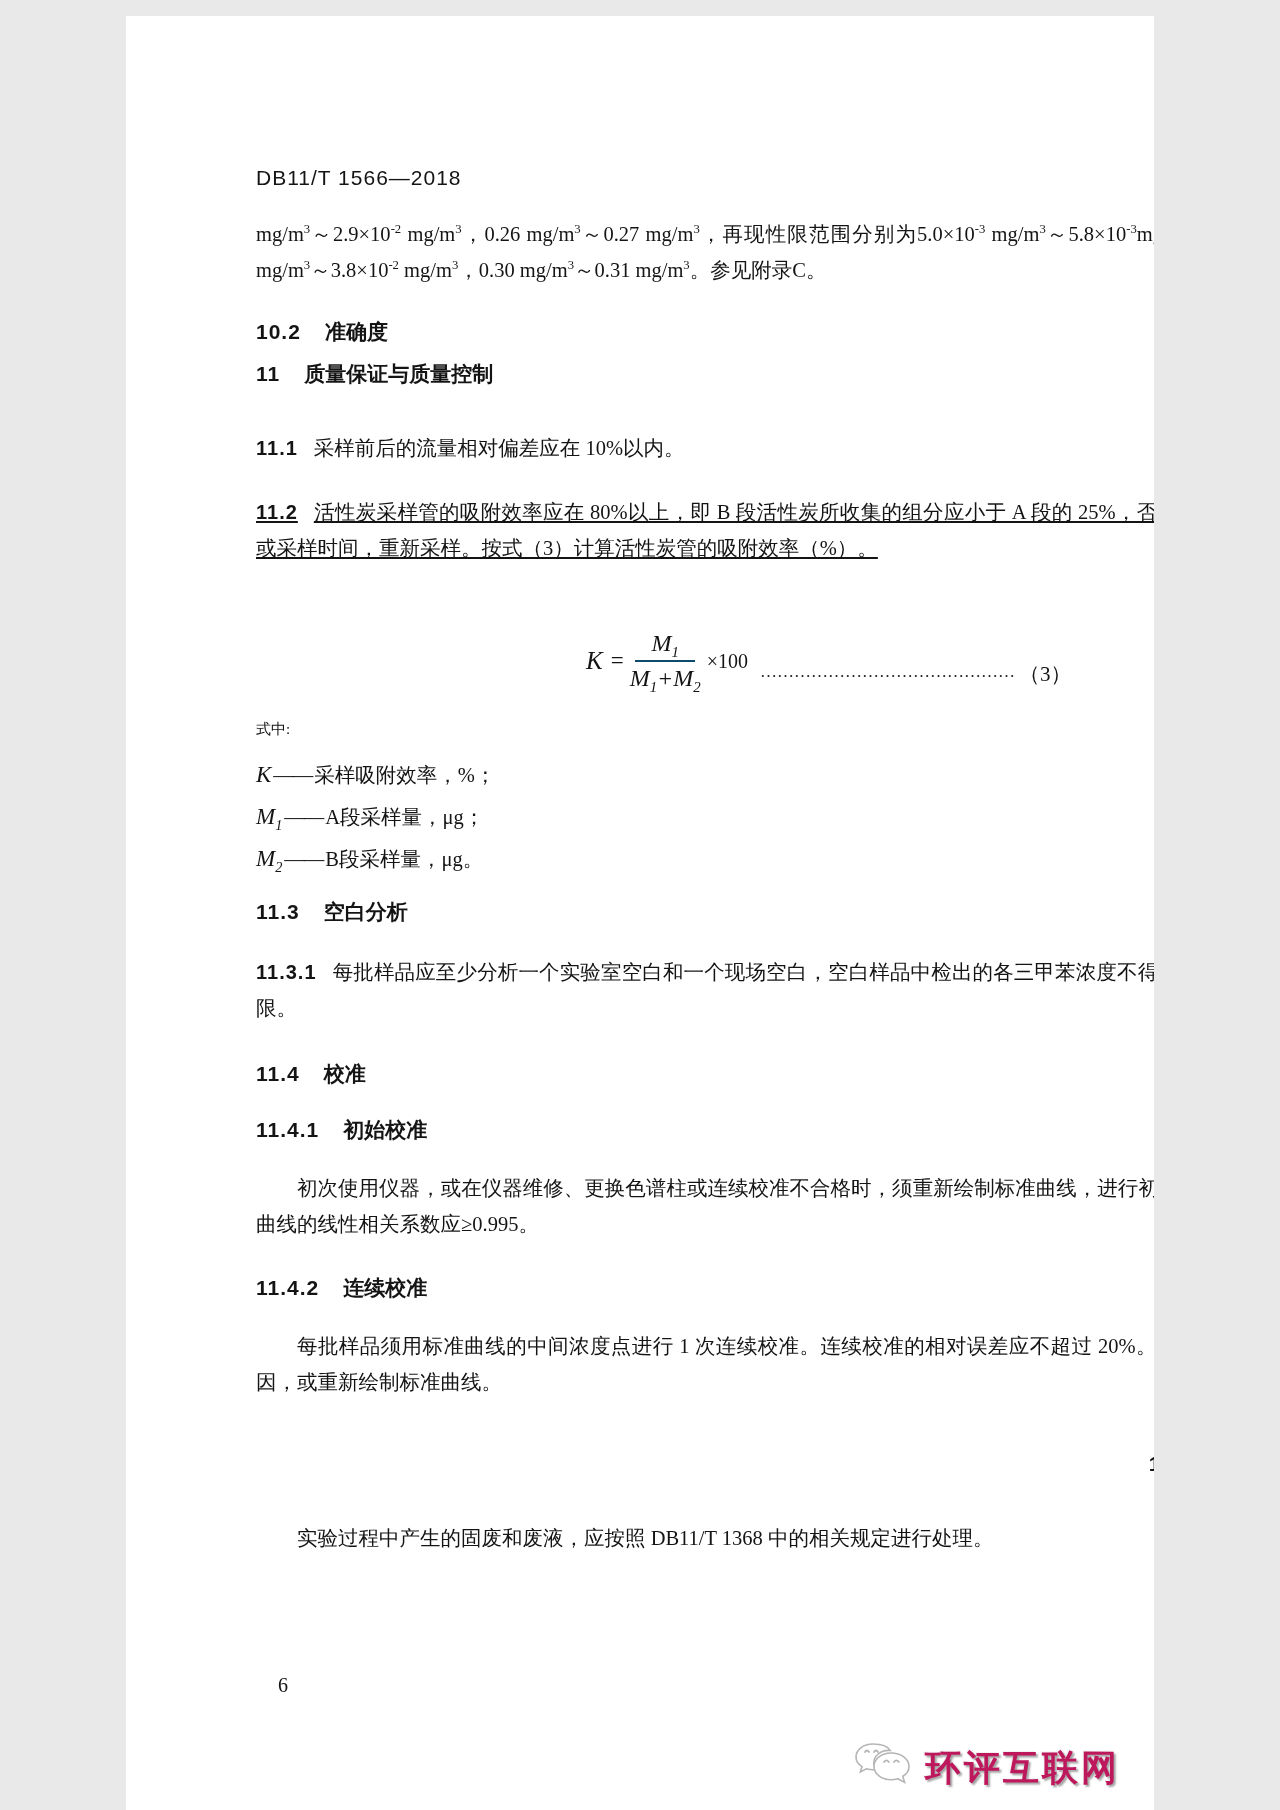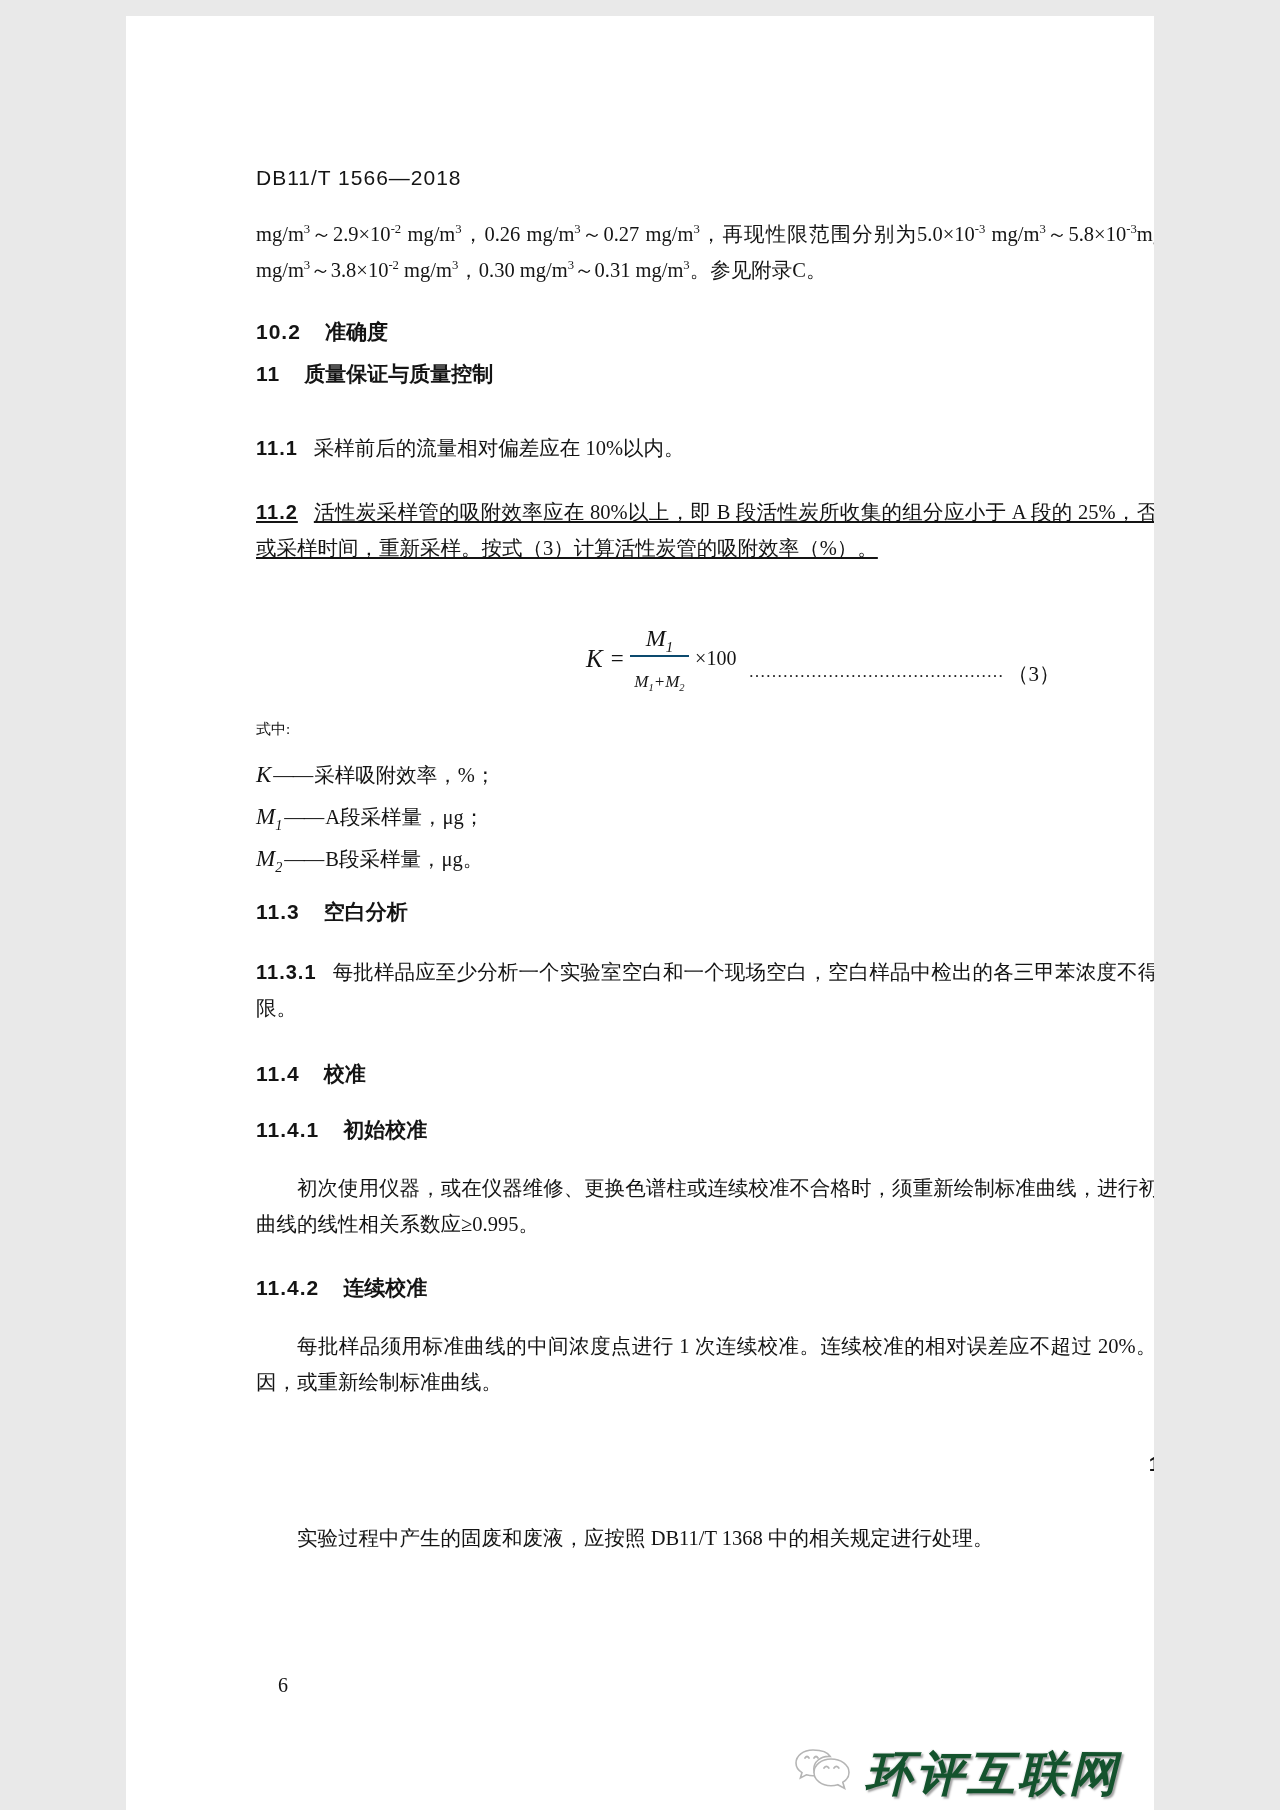--- a/index.html
+++ b/index.html
@@ -49,21 +49,21 @@
   }
   .f-math{
     display:inline-flex;align-items:center;
     margin-left:330px;
     font-family:"Liberation Serif","DejaVu Serif",serif;
   }
   .f-var{font-style:italic;font-size:25px;}
   .f-eq{font-size:23px;margin:0 6px 0 8px;}
   .frac{display:inline-flex;flex-direction:column;align-items:center;}
   .frac .num{border-bottom:2px solid #0c4a6e;padding:0 16px 3px;font-style:italic;font-size:24px;}
-  .frac .den{padding-top:15px;font-style:italic;font-size:17px;}
+  .frac .den{padding-top:3px;font-style:italic;font-size:24px;}
   .f-mult{font-size:20px;margin-left:6px;}
   .f-dots{
     font-size:17px;letter-spacing:0px;color:#1d1d1d;
     margin-left:12px;padding-bottom:10px;white-space:nowrap;overflow:hidden;
     max-width:255px;
   }
   .f-label{font-size:21px;padding-bottom:4px;margin-left:4px;}
   .where-label{font-size:15px;line-height:34px;margin:0 0 8px 0;}
   .term{font-size:20.5px;line-height:42px;}
   .term .var{font-style:italic;font-size:23px;}
@@ -82,24 +82,23 @@
     position:absolute;left:152px;top:1658px;
     font-size:20px;
   }
   .watermark{
     position:absolute;right:34px;top:1726px;
     display:flex;align-items:center;
     user-select:none;
   }
   .wm-text{
     font-family:"Liberation Sans","DejaVu Sans",sans-serif;
-    font-size:48px;font-weight:bold;letter-spacing:3px;
-    color:#14532d;
+    font-size:36px;font-weight:bold;letter-spacing:3px;
+    color:#be185d;
     text-shadow:2px 2px 2px #a3a3a3, -1px -1px 1px #f0f0f0;
-    font-style:italic;
   }
   .wm-logo{margin-right:8px;}
 </style>
 </head>
 <body>
 
 <div class="page">
   <div class="content">
 
     <div class="doc-code">DB11/T 1566—2018</div>

